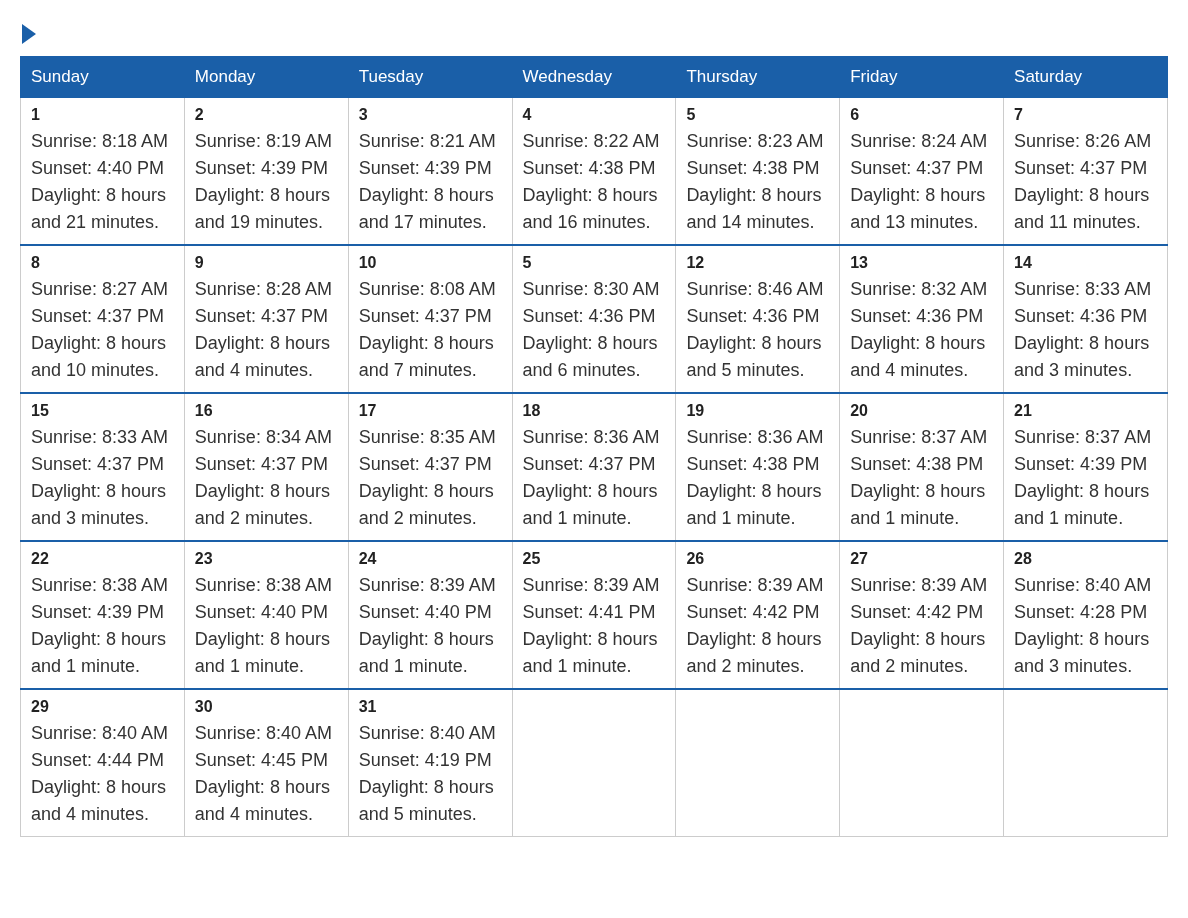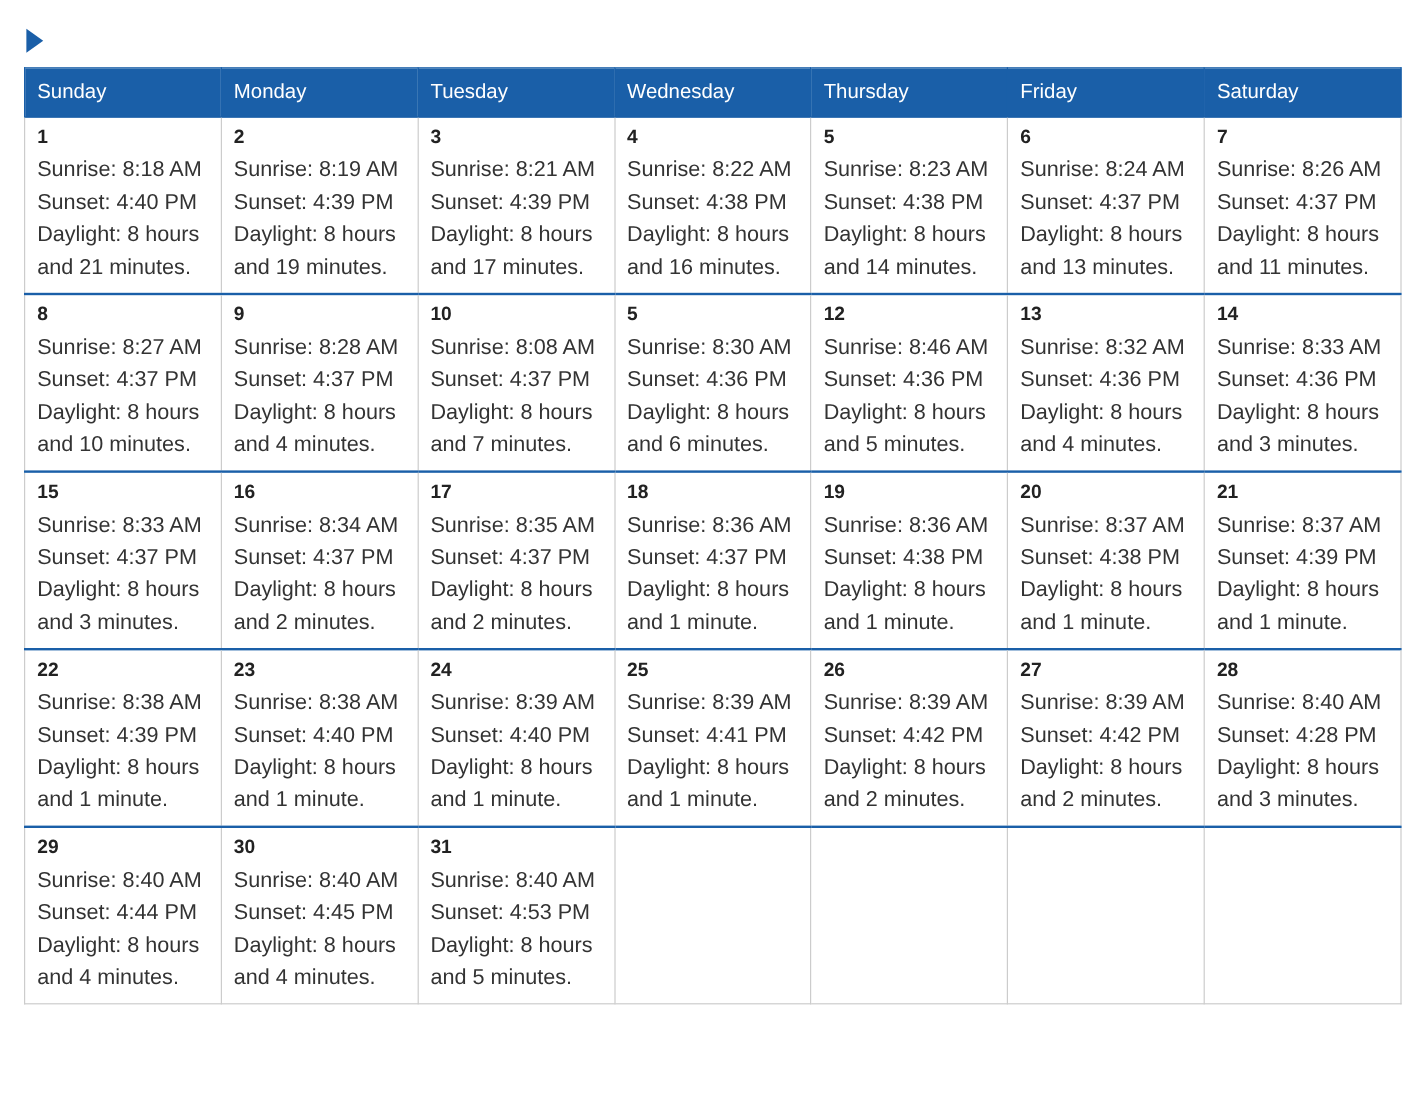--- a/index.html
+++ b/index.html
@@ -256,21 +256,21 @@
         <td>
           <span class="day-num">29</span>
           <div class="day-info"><span>Sunrise: 8:40 AM</span><br><span>Sunset: 4:44 PM</span><br><span>Daylight: 8 hours</span><br><span>and 4 minutes.</span></div>
         </td>
         <td>
           <span class="day-num">30</span>
           <div class="day-info"><span>Sunrise: 8:40 AM</span><br><span>Sunset: 4:45 PM</span><br><span>Daylight: 8 hours</span><br><span>and 4 minutes.</span></div>
         </td>
         <td>
           <span class="day-num">31</span>
-          <div class="day-info"><span>Sunrise: 8:40 AM</span><br><span>Sunset: 4:53 PM</span><br><span>Daylight: 8 hours</span><br><span>and 5 minutes.</span></div>
+          <div class="day-info"><span>Sunrise: 8:40 AM</span><br><span>Sunset: 4:19 PM</span><br><span>Daylight: 8 hours</span><br><span>and 5 minutes.</span></div>
         </td>
         <td class="empty-cell"></td>
         <td class="empty-cell"></td>
         <td class="empty-cell"></td>
         <td class="empty-cell"></td>
       </tr>
     </tbody>
 </table>
 
 </body></html>

